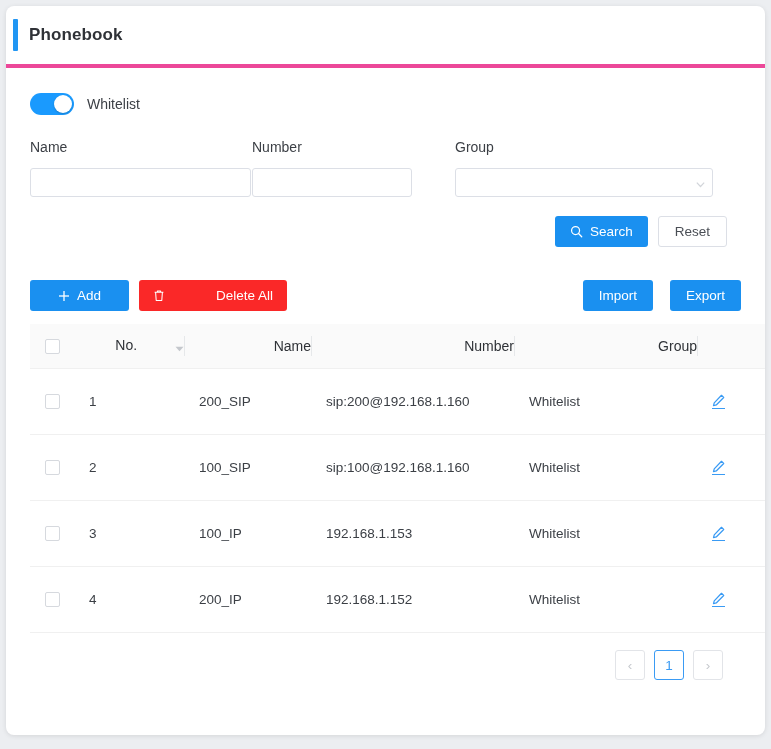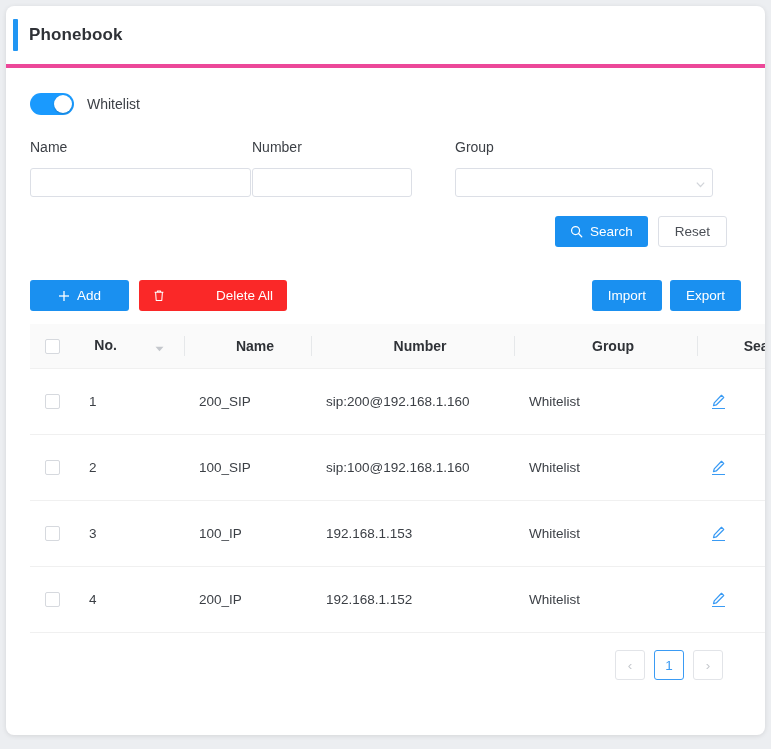--- a/index.html
+++ b/index.html
@@ -197,42 +197,42 @@
   .table-toolbar {
     display: flex;
     align-items: center;
     margin-top: 33px;
     padding: 0 4px;
   }
   .toolbar-right {
     margin-left: auto;
     display: flex;
   }
-  .toolbar-right .btn { margin-left: 8px; padding-left: 16px; }
+  .toolbar-right .btn { margin-left: 17px; padding-left: 16px; }
   .btn-add { padding: 0 28px; }
   .btn-del { margin-left: 10px; gap: 44px; }
   .btn-imp, .btn-exp { padding: 0 16px; }
 
   
   .tbl {
     margin-top: 13px;
     padding: 0 4px;
   }
   table {
     width: 100%;
     border-collapse: collapse;
     table-layout: fixed;
   }
   thead th {
     background: #fafafa;
     height: 44px;
     font-size: 14px;
-    font-weight: bold;
+    font-weight: normal;
     color: #2f3237;
-    text-align: center;
+    text-align: right;
     padding: 0;
     border-bottom: 1px solid #f0f0f0;
     position: relative;
   }
   thead th.divided::before {
     content: "";
     position: absolute;
     left: 0;
     top: 12px;
     height: 20px;

